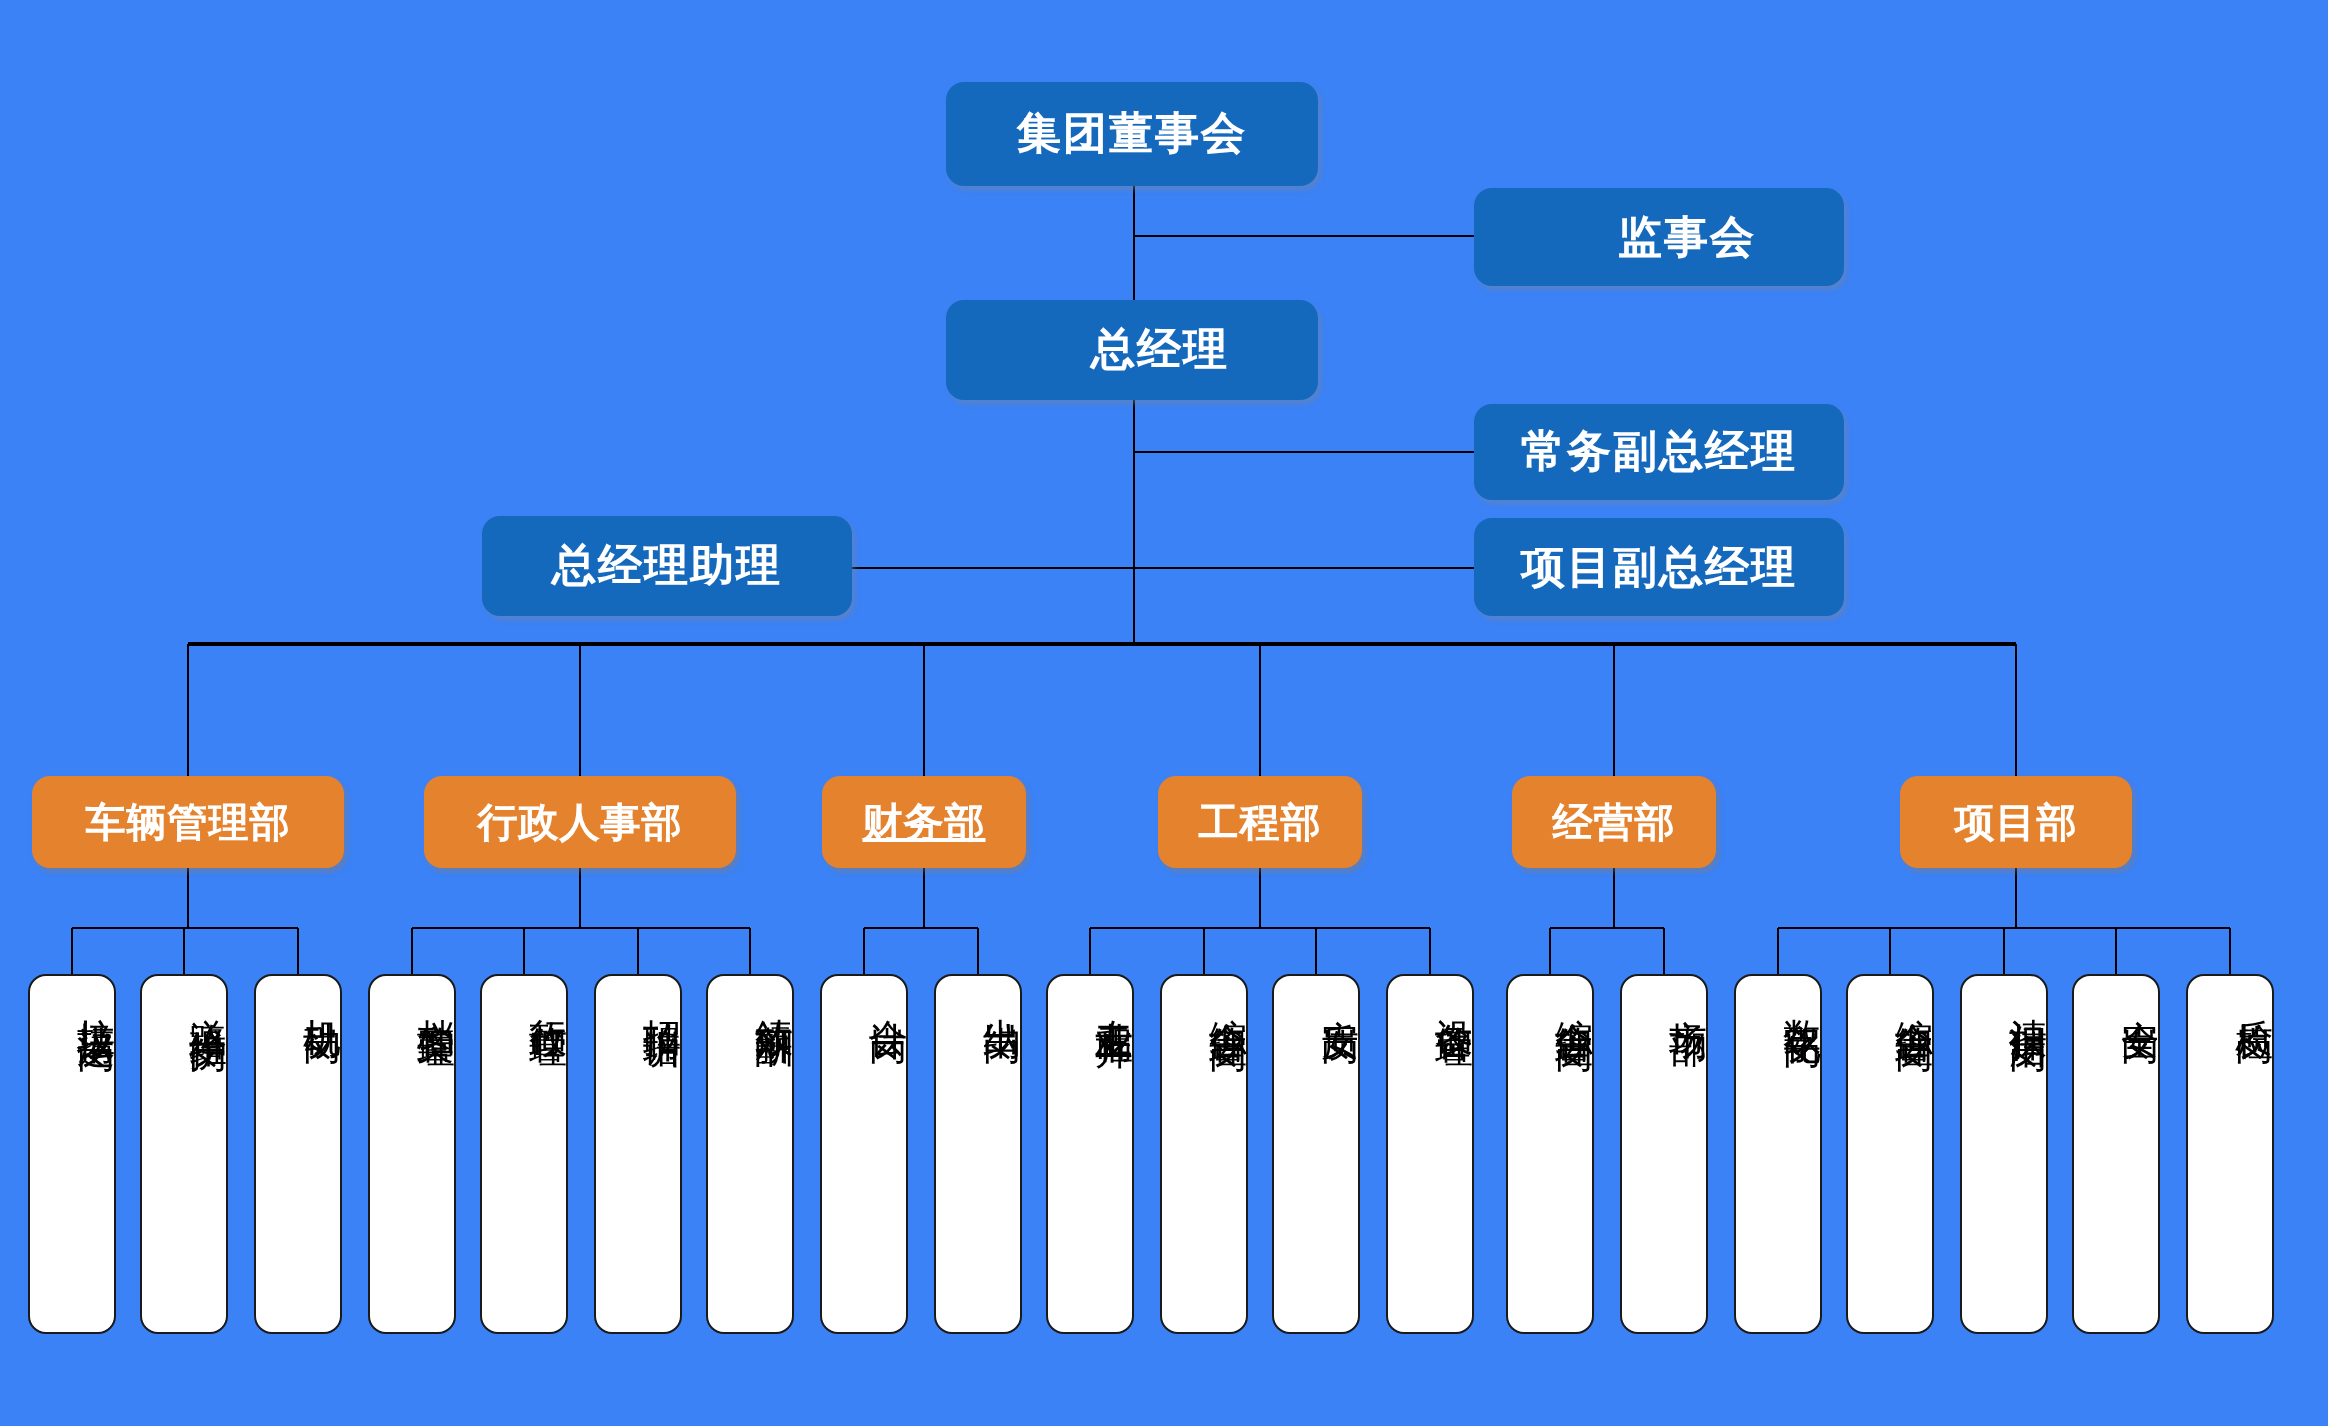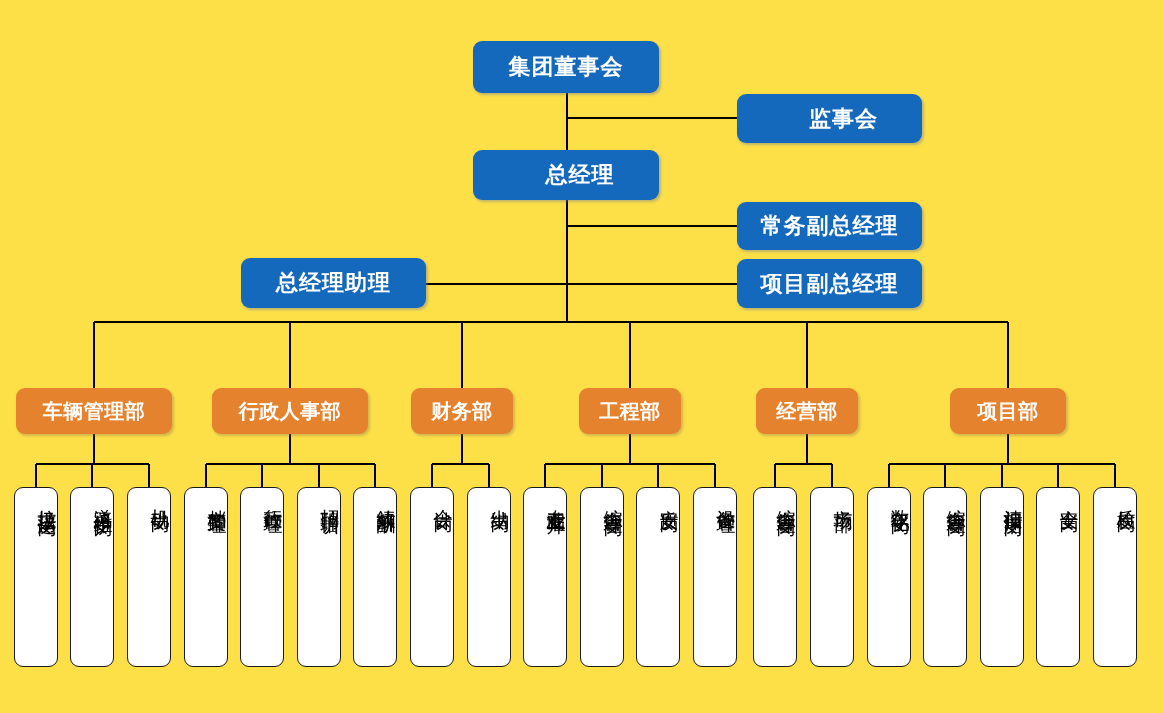--- a/index.html
+++ b/index.html
@@ -10,21 +10,21 @@
   body {
     width: 1164px;
     height: 713px;
     font-family: "Liberation Sans", "DejaVu Sans", sans-serif;
     overflow: hidden;
   }
   #chart-root {
     position: relative;
     width: 1164px;
     height: 713px;
-    background: #fde047;
+    background: #3b82f6;
   }
   svg#org-svg {
     position: absolute;
     left: 0;
     top: 0;
     width: 1164px;
     height: 713px;
   }
   .conn {
     stroke: #000000;
@@ -177,21 +177,21 @@
   </div>
 
   <div class="node node-orange" style="left:16px; top:388px; width:156px; height:46px;">
     <span>车辆管理部</span>
   </div>
 
   <div class="node node-orange" style="left:212px; top:388px; width:156px; height:46px;">
     <span>行政人事部</span>
   </div>
 
-  <div class="node node-orange" style="left:411px; top:388px; width:102px; height:46px;">
+  <div class="node node-orange" style="left:411px; top:388px; width:102px; height:46px;text-decoration:underline;">
     <span>财务部</span>
   </div>
 
   <div class="node node-orange" style="left:579px; top:388px; width:102px; height:46px;">
     <span>工程部</span>
   </div>
 
   <div class="node node-orange" style="left:950px; top:388px; width:116px; height:46px;">
     <span>项目部</span>
   </div>

